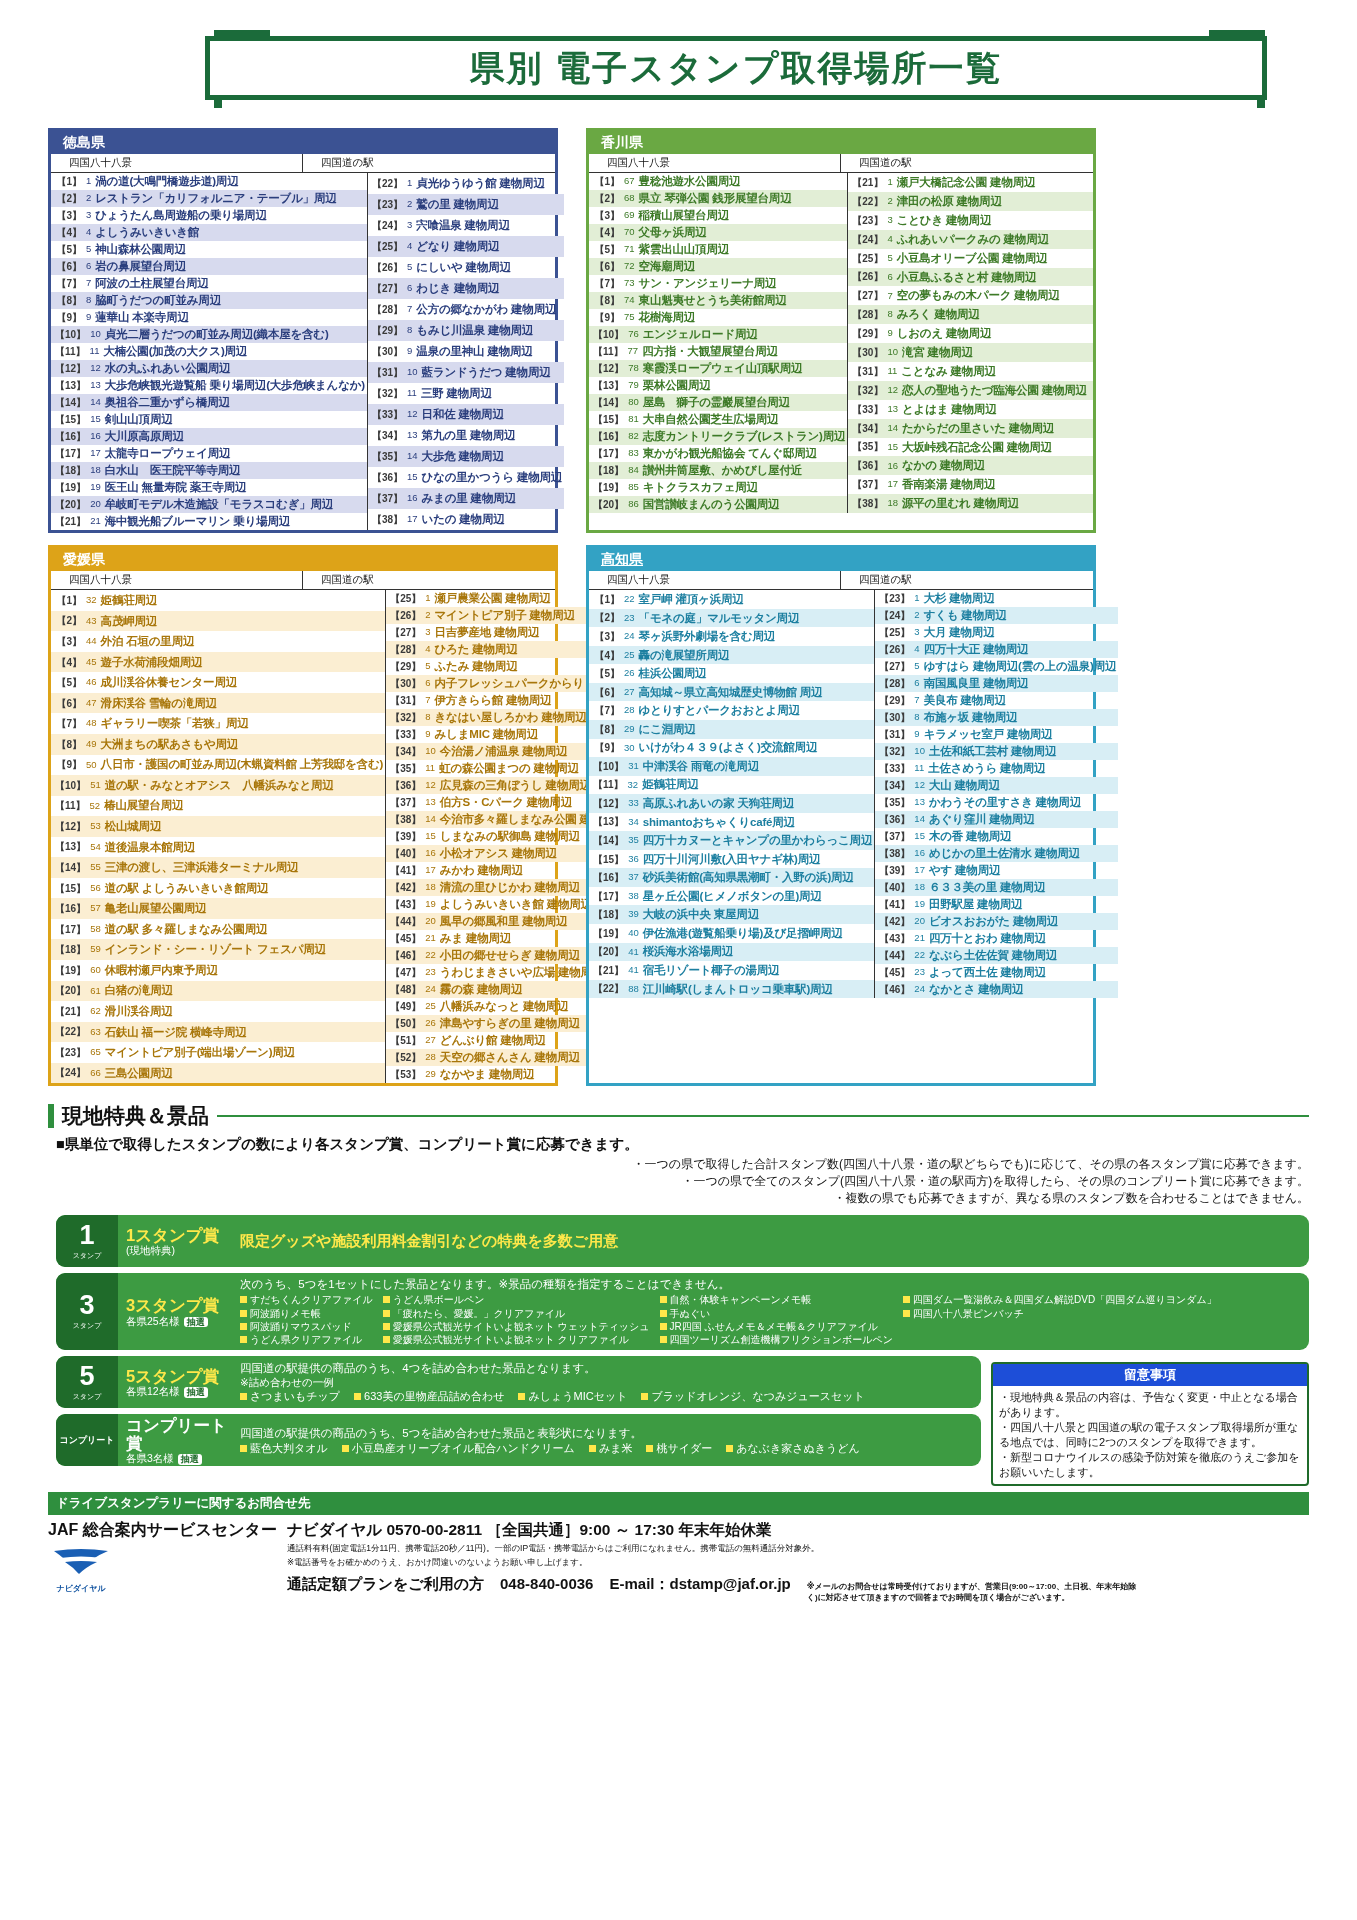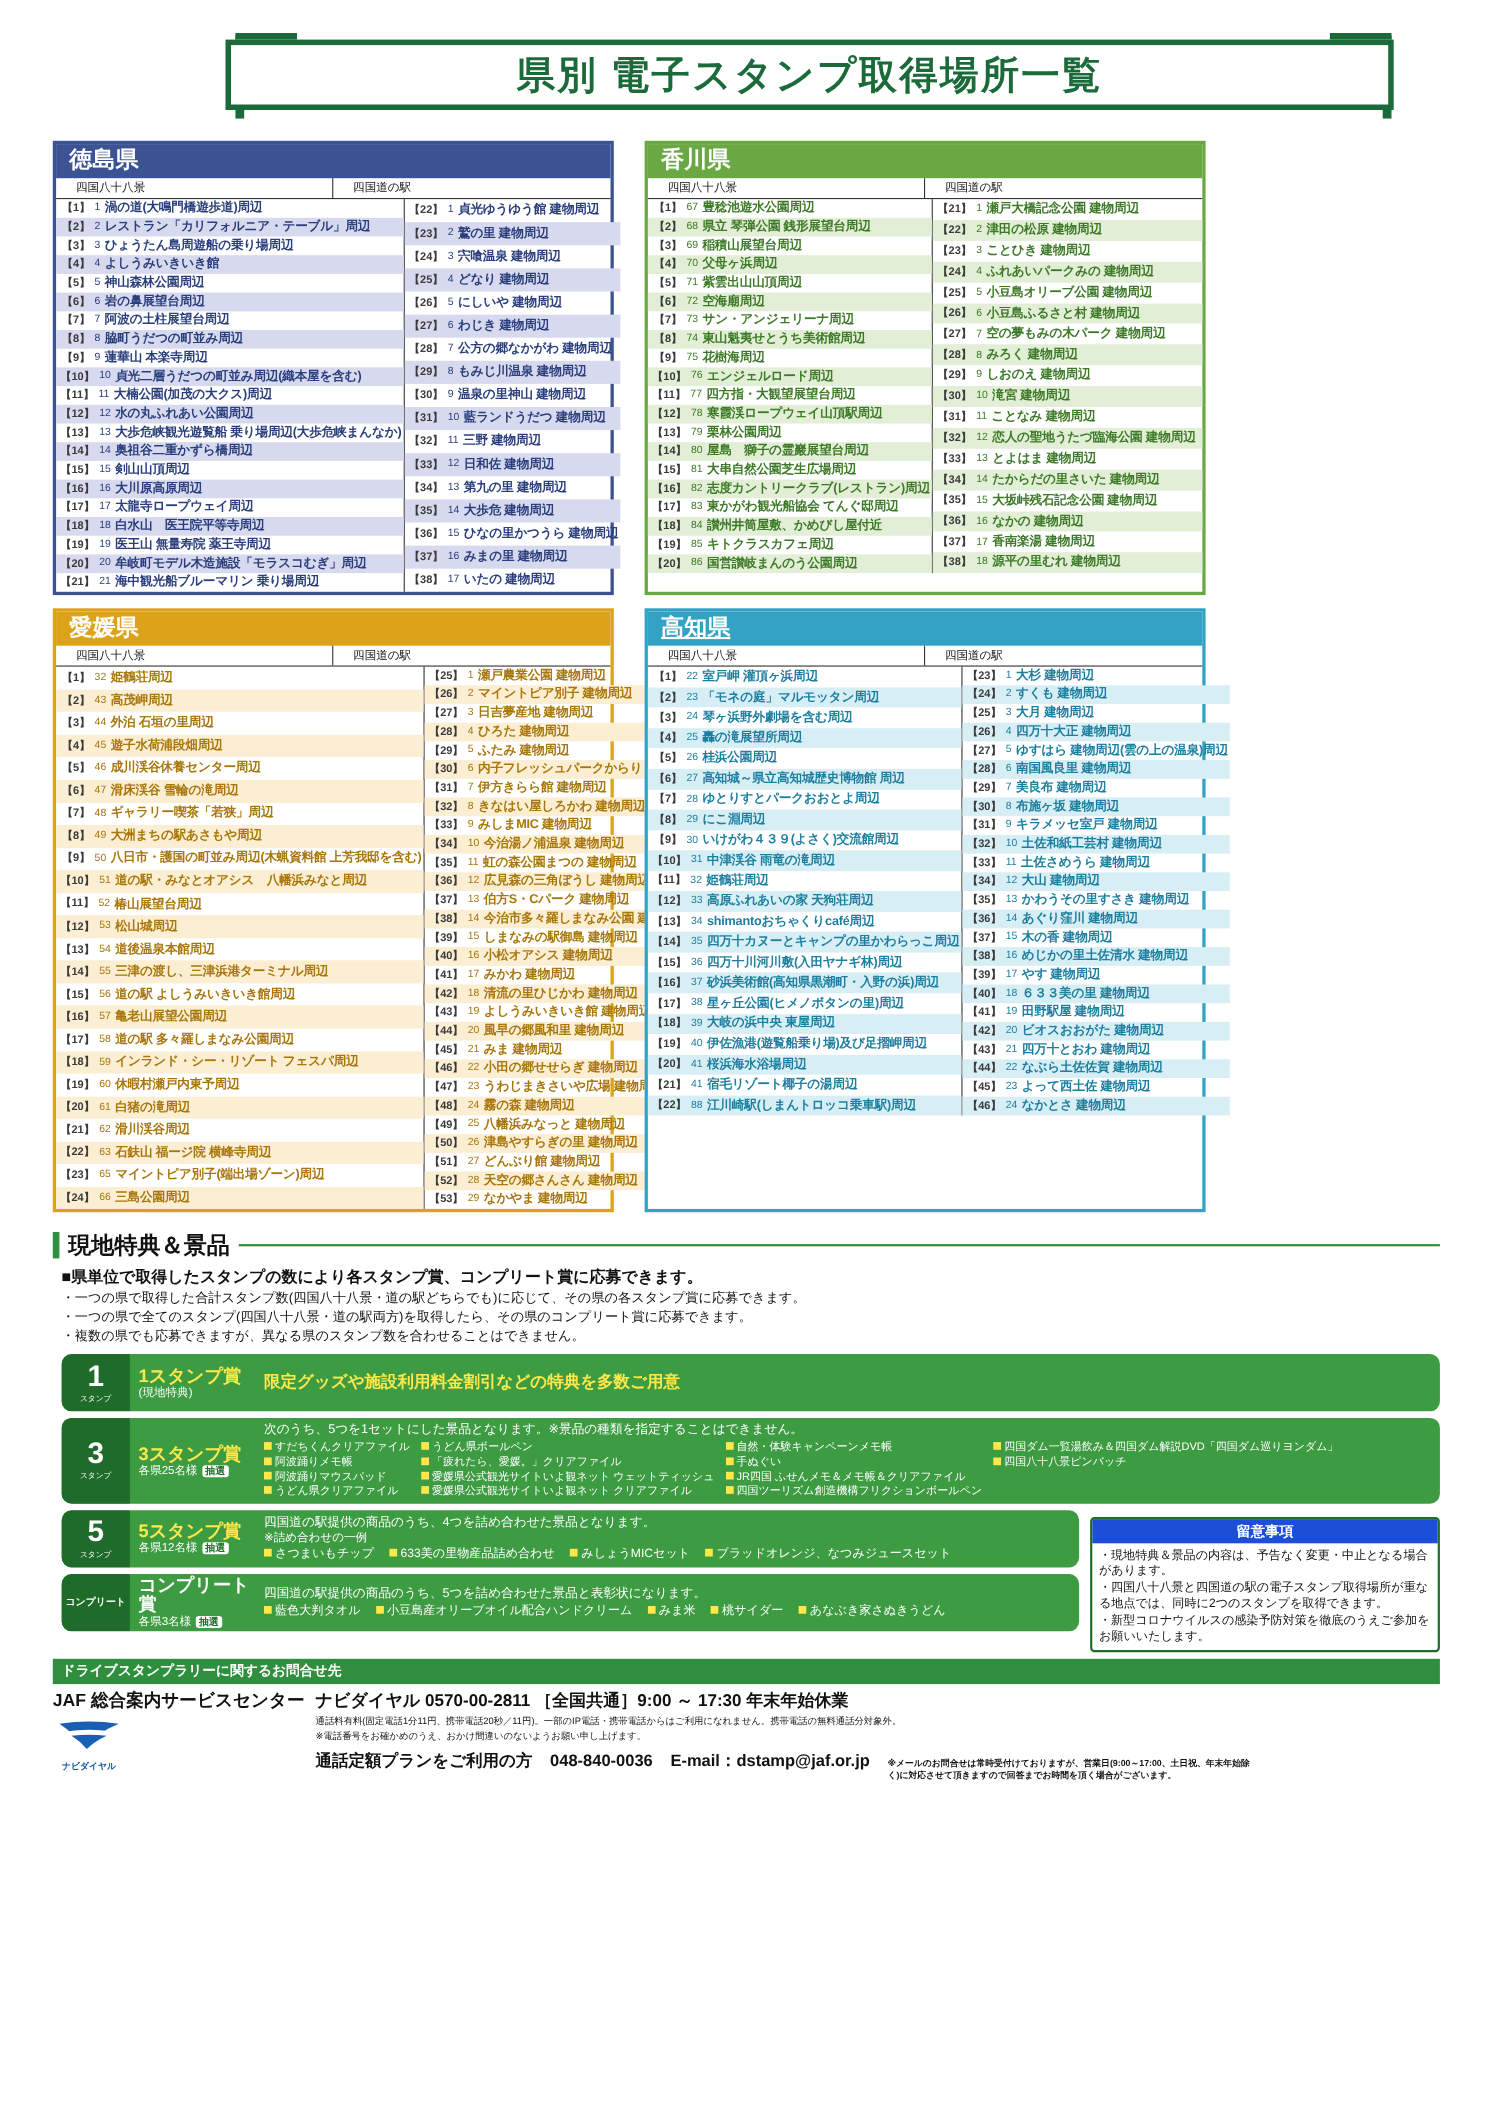--- a/index.html
+++ b/index.html
@@ -27,21 +27,21 @@
 
   
   .grid {
     display: grid; grid-template-columns: 510px 510px; gap: 12px 28px;
     padding: 0 48px; margin-top: 2px;
   }
   .pref {
     border: 3px solid #000; background: #fff;
   }
   .pref-head {
-    font-size: 21px; font-weight: 700; color: #fff;
+    font-size: 14px; font-weight: 700; color: #fff;
     padding: 3px 10px 4px 12px; line-height: 1.15;
   }
   .colhead {
     display: grid; grid-template-columns: 1fr 1fr;
     font-size: 10.5px; font-weight: 400; color: #111;
     border-bottom: 1.5px solid #333;
   }
   .colhead > div { padding: 2px 0 2px 18px; }
   .colhead > div:first-child { border-right: 1.5px solid #333; }
   .cols { display: grid; grid-template-columns: 1fr 1fr; }
@@ -77,21 +77,21 @@
   
   .section-title-row {
     display: flex; align-items: center; gap: 8px; padding: 0 48px; margin-top: 16px;
   }
   .bar-green { width: 6px; height: 24px; background: #2f8f3e; }
   .section-title { font-size: 21px; font-weight: 700; color: #111; white-space: nowrap; }
   .section-rule { flex: 1; height: 2px; background: #2f8f3e; }
 
   .bullets { padding: 5px 48px 0 56px; }
   .b-main { font-size: 14.5px; font-weight: 700; color: #111; margin-bottom: 2px; }
-  .b-sub { font-size: 12px; color: #111; line-height: 1.42; }
+  .b-sub { font-size: 12px; color: #111; line-height: 1.42; text-align: right; }
 
   .prizes { padding: 8px 48px 0 56px; }
   .prize {
     display: flex; align-items: stretch; border-radius: 9px; overflow: hidden;
     margin-bottom: 6px; min-height: 52px;
   }
   .prize.p1 { background: #3d9b42; }
   .prize.p3 { background: #3d9b42; }
   .prize.p5 { background: #3d9b42; }
   .prize.pc { background: #3d9b42; }

